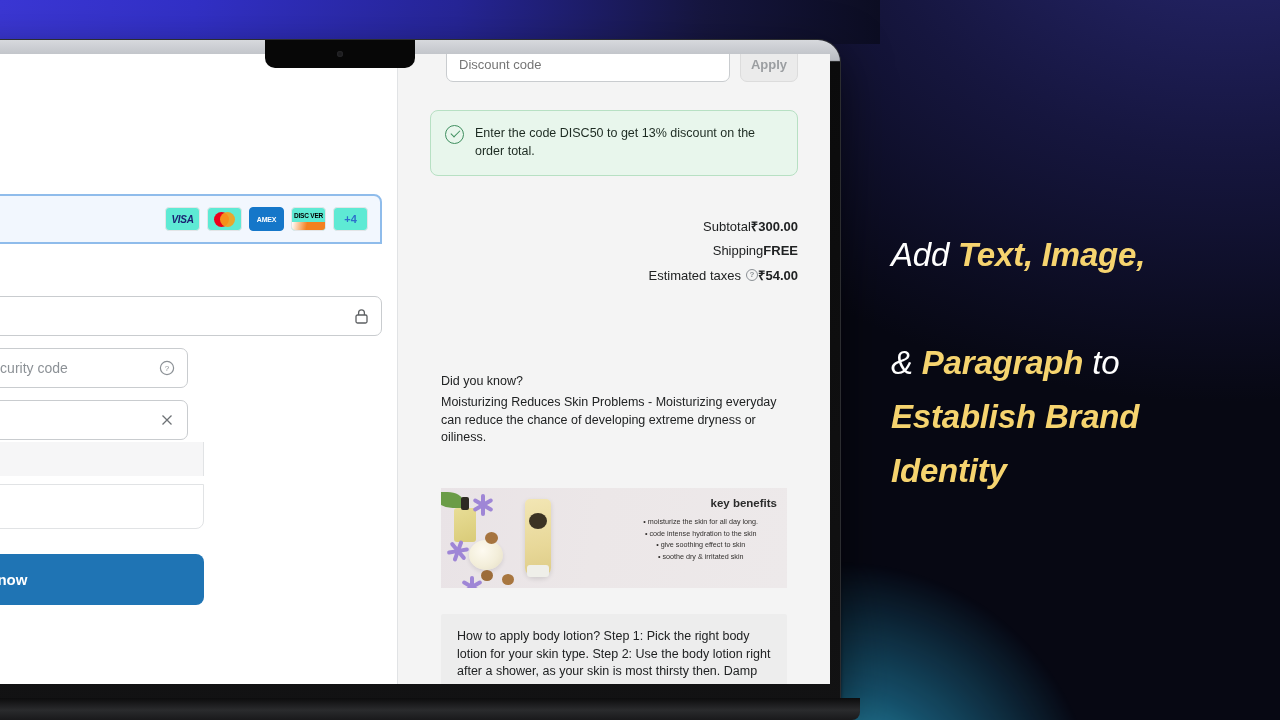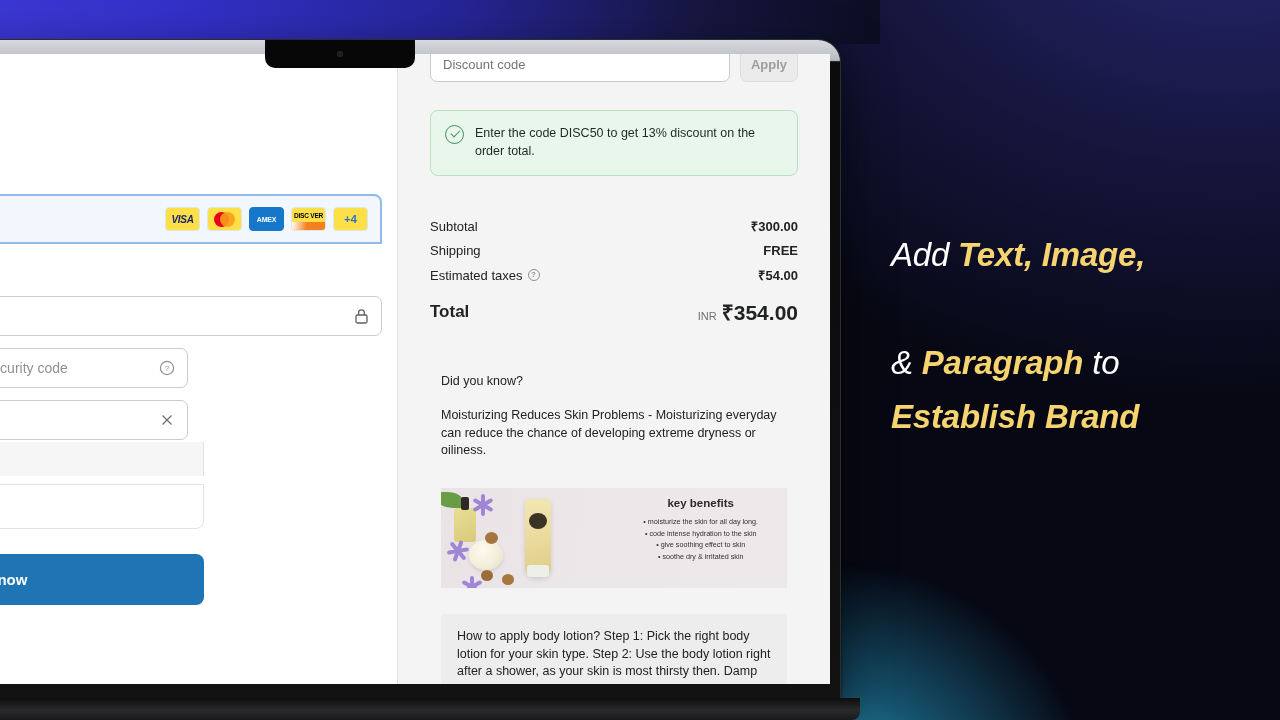--- a/index.html
+++ b/index.html
@@ -69,21 +69,21 @@
   }
   .pay-inner{ position:relative; margin-left:-24px; width:547px; }
   .card-brandbar{
     position:absolute; left:16px; top:140px; width:516px; height:50px;
     background:#f2f7fe; border:2px solid #8fbceb;
     border-radius:8px 8px 0 0;
     display:flex; align-items:center; justify-content:flex-end;
     padding-right:12px; gap:7px;
   }
   .brand{
-    width:35px;height:24px;border-radius:4px;background:#fde047;
+    width:35px;height:24px;border-radius:4px;background:#5eead4;
     border:1px solid #e3e5e7; display:flex;align-items:center;justify-content:center;
     font-size:8px;font-weight:700;overflow:hidden;
   }
   .brand.visa{ color:#1a1f71; font-style:italic; font-size:10px; letter-spacing:-.3px;}
   .brand.mc{ position:relative; }
   .brand.mc i{ position:absolute;width:15px;height:15px;border-radius:50%; }
   .brand.mc i.l{ background:#eb001b; left:6px; }
   .brand.mc i.r{ background:#f79e1b; right:6px; opacity:.9; }
   .brand.amex{ background:#1577c9; color:#fff; font-size:7px; letter-spacing:-.2px; border-color:#1577c9;}
   .brand.disc{ position:relative; color:#000; font-size:6.5px; letter-spacing:-.2px; padding-bottom:7px;}
@@ -115,21 +115,21 @@
     font-size:15px; font-weight:700; font-family:inherit; cursor:pointer;
     display:flex; align-items:center; justify-content:center;
   }
 
   
   .sum-col{
     flex:1; background:#f4f4f4; border-left:1px solid #e1e3e5;
     padding:0 32px; position:relative;
   }
   .discount-row{
-    position:absolute; left:32px; top:-8px; right:32px; height:36px;
+    position:absolute; left:48px; top:-8px; right:32px; height:36px;
     display:flex; gap:10px;
   }
   #discount-input{
     flex:1; background:#fff; border:1px solid #c9cccf; border-radius:7px;
     font-size:13px; color:#8c9196; font-family:inherit; padding:0 12px;
   }
   #apply-btn{
     width:58px; background:#ebebeb; border:1px solid #dcdcdc; border-radius:7px;
     color:#9b9ea1; font-size:13px; font-weight:600; font-family:inherit; cursor:pointer;
   }
@@ -144,45 +144,45 @@
   }
   .check-circle::after{
     content:""; position:absolute; left:4.5px; top:4.2px;
     width:8px;height:4.2px; border-left:1.5px solid #3f8f5f; border-bottom:1.5px solid #3f8f5f;
     transform:rotate(-45deg);
   }
   .promo-title{ font-size:13px; font-weight:700; color:#0c1c12; margin-bottom:6px; }
   .promo-body{ font-size:12.5px; line-height:18px; color:#1d2b22; }
 
   .totals{ position:absolute; left:32px; top:159px; right:32px; }
-  .trow{ display:flex; justify-content:space-between; align-items:center; padding:4px 0; }
+  .trow{ display:flex; justify-content:flex-end; align-items:center; padding:4px 0; }
   .trow .lbl{ font-size:13px; color:#202223; display:flex; align-items:center; gap:5px; }
   .trow .val{ font-size:13px; color:#202223; font-weight:600; }
   .qmark{
     width:12px;height:12px;border-radius:50%;border:1px solid #8c9196;
     font-size:8px;line-height:10px;text-align:center;color:#8c9196; font-weight:700;
   }
   .trow.total{ padding-top:10px; }
   .trow.total .lbl{ font-size:17px; font-weight:700; }
   .trow.total .val{ font-size:21px; font-weight:700; }
   .cur{ font-size:11px; color:#6d7175; font-weight:400; margin-right:5px; }
 
   .didyouknow{ position:absolute; left:43px; top:320px; right:43px; }
-  .dyk-title{ font-size:12.5px; color:#202223; margin-bottom:19px; }
+  .dyk-title{ font-size:12.5px; color:#202223; margin-bottom:6px; }
   .dyk-body{ font-size:12.5px; line-height:17.5px; color:#202223; }
 
   
   .kb-banner{
     position:absolute; left:43px; top:434px; right:43px; height:100px;
     background:linear-gradient(100deg,#e9e3e6 0%,#ece7e8 45%,#ede9ea 100%);
     overflow:hidden; display:flex;
   }
   .kb-left{ width:53%; position:relative; }
   .kb-right{ flex:1; padding:9px 10px 0 0; }
-  .kb-h{ text-align:center; font-size:11.5px; font-weight:700; color:#2b2b2b; margin-bottom:7px; }
+  .kb-h{ text-align:right; font-size:11.5px; font-weight:700; color:#2b2b2b; margin-bottom:7px; }
   .kb-li{ font-size:7.2px; color:#33302e; line-height:11.5px; text-align:center; }
   
   .ph{ position:absolute; border-radius:50%; }
   .ph.tube{
     left:46%; top:11px; width:26px; height:78px; border-radius:5px 5px 9px 9px;
     background:linear-gradient(170deg,#f2e6b4 0%,#e8d899 60%,#ddcb86 100%);
     box-shadow:0 2px 5px rgba(0,0,0,.12);
   }
   .ph.tube::before{
     content:""; position:absolute; left:4px; top:14px; width:18px; height:16px;
@@ -240,20 +240,21 @@
   <div class="glow-left"></div>
 </div>
 
 <div id="top-strip"></div>
 
 <div id="promo-text">
   <span class="w">Add </span><span>Text, Image,</span><br>
   <br>
   <span class="w">&amp; </span><span>Paragraph</span><span class="w"> to</span><br>
   <span>Establish Brand</span><br>
+  <span>Identity</span>
 </div>
 
 <div id="laptop">
   <div id="laptop-bezel"></div>
   <div id="laptop-notch">
     <div id="laptop-camera"></div>
   </div>
 
   <div id="laptop-screen">
 
@@ -330,26 +331,20 @@
         <div class="trow">
           <span class="lbl">Shipping</span>
           <span class="val">FREE</span>
         </div>
         <div class="trow">
           <span class="lbl">
             <span>Estimated taxes</span>
             <span class="qmark">?</span>
           </span>
           <span class="val">₹54.00</span>
-        </div>
-        <div class="trow total">
-          <span class="lbl">Total</span>
-          <span class="val">
-            <span class="cur">INR</span><span>₹354.00</span>
-          </span>
         </div>
       </div>
 
       <div class="didyouknow">
         <div class="dyk-title">Did you know?</div>
         <div class="dyk-body">Moisturizing Reduces Skin Problems - Moisturizing everyday can reduce the chance of developing extreme dryness or oiliness.</div>
       </div>
 
       <div class="kb-banner">
         <div class="kb-left">

